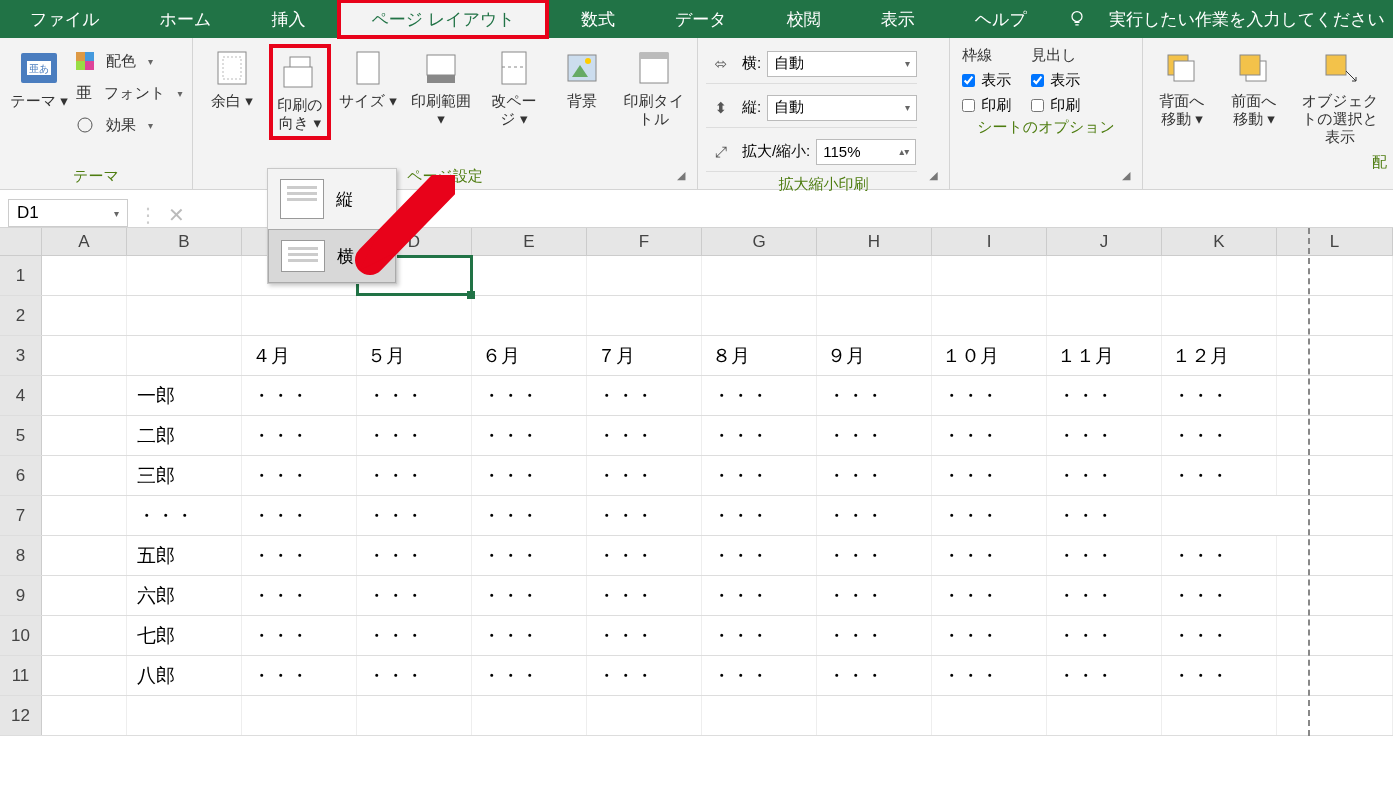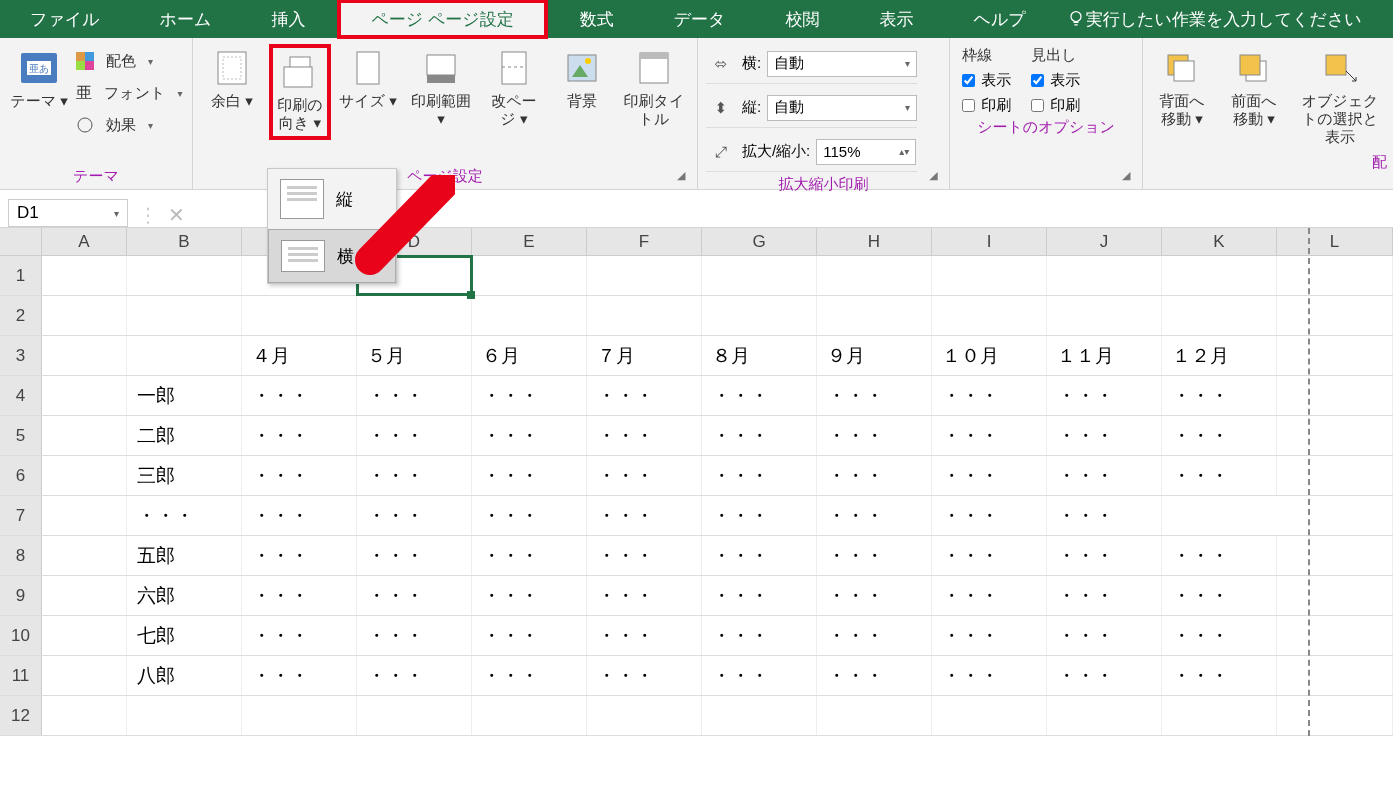--- a/index.html
+++ b/index.html
@@ -2,28 +2,28 @@
 <html><head>
 <meta charset="utf-8">
 <style>
 * { box-sizing: border-box; margin: 0; padding: 0; font-family: "Yu Gothic UI", "Meiryo", sans-serif; }
 body { background: #fff; width: 1393px; height: 794px; overflow: hidden; position: relative; }
 
 
 .menubar { background: #217346; height: 38px; display: flex; align-items: center; color: #fff; font-size: 17px; }
 .menubar .tab { padding: 0 30px; height: 38px; display: flex; align-items: center; cursor: pointer; }
 .menubar .tab.active { background: #f3f3f3; color: #217346; border: 4px solid #e8021a; margin: -3px 2px; height: 40px; }
-.menubar .tell-me { display: flex; align-items: center; gap: 0; margin-left: 10px; }
+.menubar .tell-me { display: flex; align-items: center; gap: 22px; margin-left: 10px; }
 .menubar .tell-me svg { width: 20px; height: 20px; }
 
 
 .ribbon { background: #f3f3f3; height: 152px; display: flex; border-bottom: 1px solid #d4d4d4; }
 .ribbon-group { border-right: 1px solid #d4d4d4; display: flex; flex-direction: column; position: relative; }
 .ribbon-group-body { flex: 1; display: flex; align-items: flex-start; padding: 6px 8px 0 8px; gap: 6px; }
-.ribbon-group-label { text-align: center; font-size: 15px; color: #a21caf; padding: 3px 0; position: relative; }
+.ribbon-group-label { text-align: center; font-size: 15px; color: #4d7c0f; padding: 3px 0; position: relative; }
 .ribbon-group .launcher { position: absolute; right: 6px; bottom: 6px; width: 14px; height: 14px; color: #777; font-size: 11px; }
 .btn-big { display: flex; flex-direction: column; align-items: center; justify-content: flex-start; width: 62px; padding: 4px 2px; font-size: 15px; color: #333; cursor: pointer; text-align: center; }
 .btn-big .icon { width: 42px; height: 40px; margin-bottom: 4px; display: flex; align-items: center; justify-content: center; }
 .btn-big .label { line-height: 1.2; }
 .btn-big.highlight { border: 4px solid #e8021a; }
 .small-row { display: flex; align-items: center; gap: 12px; font-size: 15px; color: #333; height: 26px; cursor: pointer; }
 .small-row .tri { font-size: 10px; color: #666; }
 
 .scale-grid { display: flex; flex-direction: column; gap: 4px; font-size: 15px; }
 .scale-grid .row { display: flex; align-items: center; gap: 6px; }
@@ -74,21 +74,21 @@
 
 svg { display: block; }
 </style>
 </head>
 <body>
 
 <div class="menubar">
   <div class="tab">ファイル</div>
   <div class="tab">ホーム</div>
   <div class="tab">挿入</div>
-  <div class="tab active">ページ ページ設定</div>
+  <div class="tab active">ページ レイアウト</div>
   <div class="tab">数式</div>
   <div class="tab">データ</div>
   <div class="tab">校閲</div>
   <div class="tab">表示</div>
   <div class="tab">ヘルプ</div>
   <div class="tell-me">
     <svg viewBox="0 0 24 24" fill="none" stroke="#fff" stroke-width="1.5">
         <circle cx="12" cy="9" r="6"></circle>
         <path d="M9 16h6M10 19h4"></path>
       </svg>

